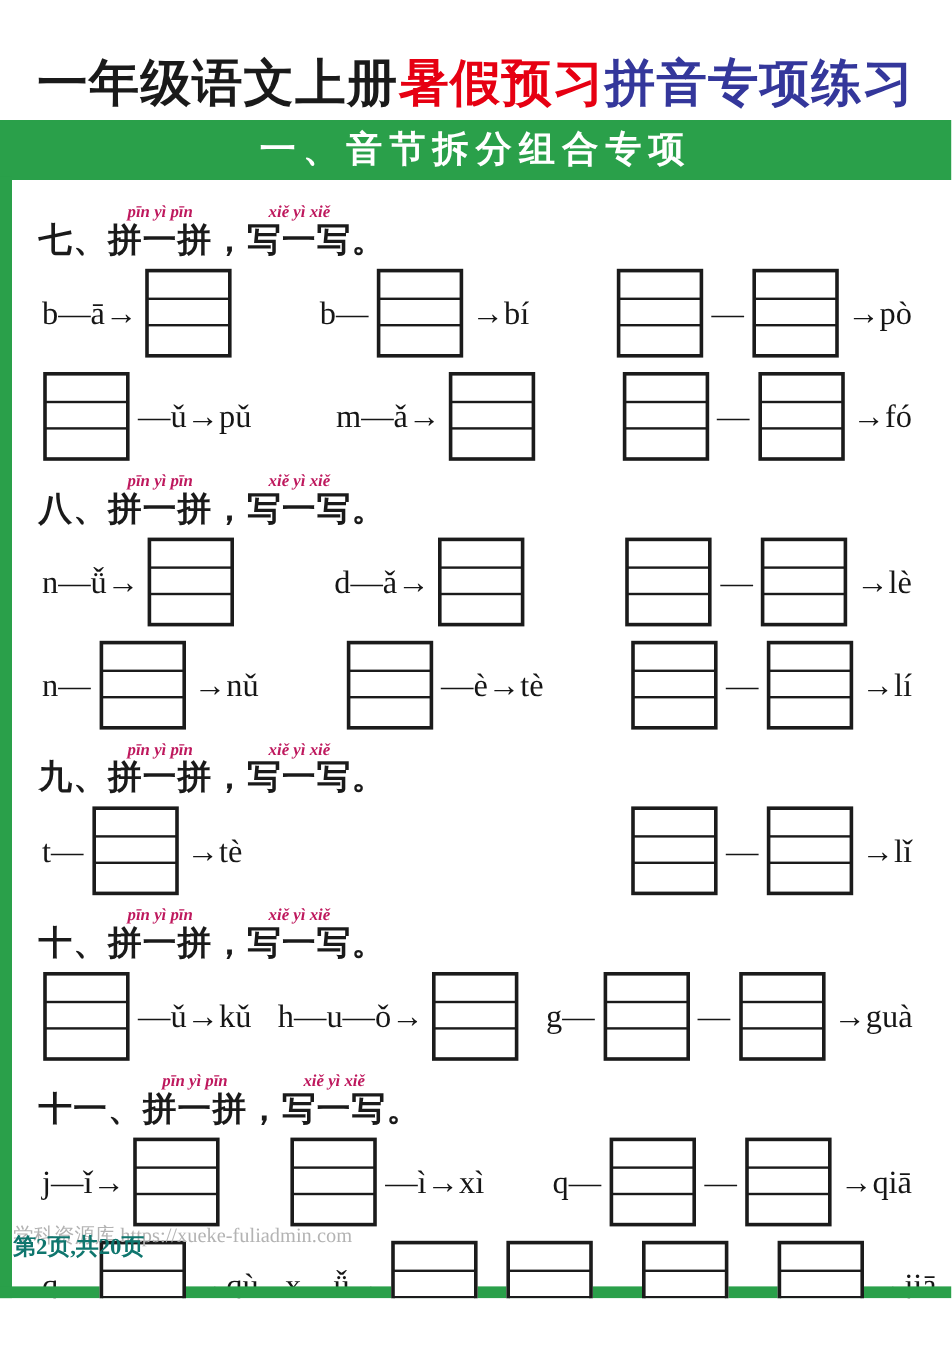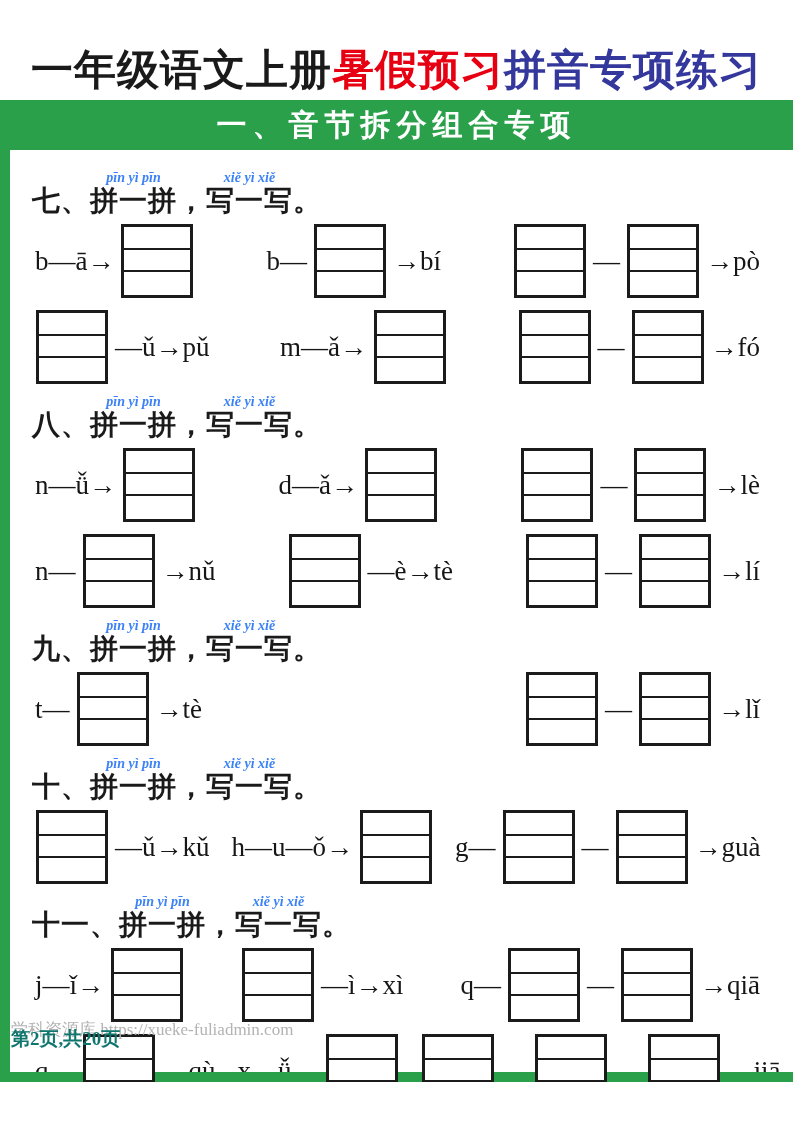--- a/index.html
+++ b/index.html
@@ -47,21 +47,21 @@
     align-items:flex-end;
     margin-bottom:6px;
   }
   .hseg{display:inline-flex;flex-direction:column;align-items:center;}
   .hseg .py{
     height:16px;
     font-size:14px;
     font-style:italic;
     font-weight:600;
     line-height:16px;
-    color:#3b82f6;
+    color:#be185d;
     white-space:pre;
   }
   .hseg .zh{
     font-size:28px;
     font-weight:900;
     line-height:30px;
     letter-spacing:1px;
   }
   .ex-row{
     display:flex;

